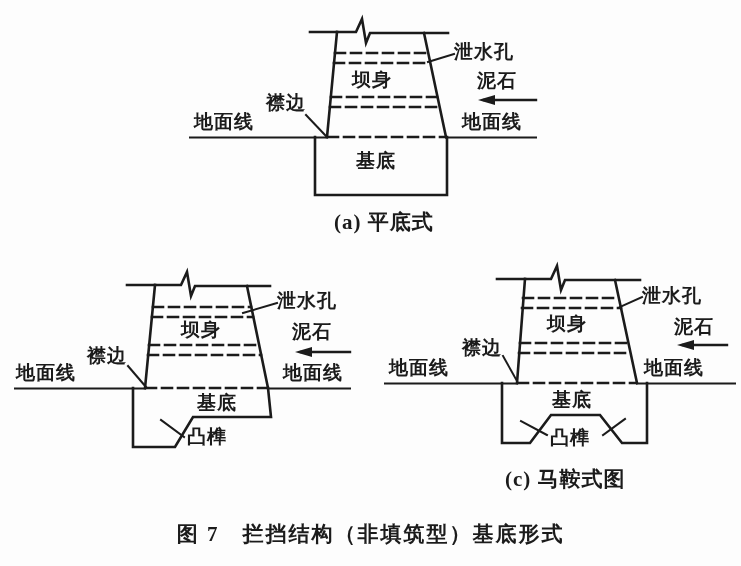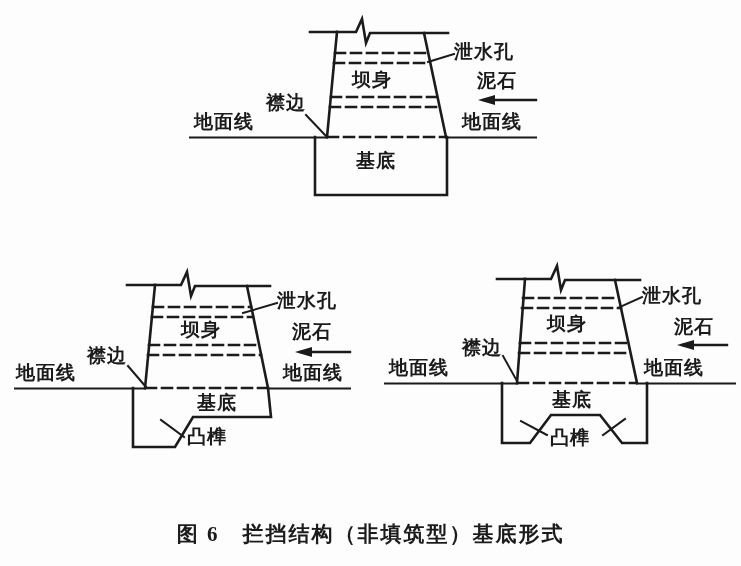--- a/index.html
+++ b/index.html
@@ -141,34 +141,36 @@
     </g>
   </svg>
 
   <span class="lbl" style="left:454px;top:42px">泄水孔</span>
   <span class="lbl" style="left:352px;top:70px">坝身</span>
   <span class="lbl" style="left:477px;top:71px">泥石</span>
   <span class="lbl" style="left:266px;top:93px">襟边</span>
   <span class="lbl" style="left:194px;top:112px">地面线</span>
   <span class="lbl" style="left:462px;top:112px">地面线</span>
   <span class="lbl" style="left:356px;top:151px">基底</span>
+  <span class="cap" style="left:334px;top:212px">(a) 平底式</span>
 
   <span class="lbl" style="left:277px;top:291px">泄水孔</span>
   <span class="lbl" style="left:181px;top:320px">坝身</span>
   <span class="lbl" style="left:292px;top:322px">泥石</span>
   <span class="lbl" style="left:87px;top:346px">襟边</span>
   <span class="lbl" style="left:16px;top:363px">地面线</span>
   <span class="lbl" style="left:283px;top:363px">地面线</span>
   <span class="lbl" style="left:197px;top:393px">基底</span>
   <span class="lbl" style="left:187px;top:427px">凸榫</span>
 
   <span class="lbl" style="left:642px;top:286px">泄水孔</span>
   <span class="lbl" style="left:547px;top:314px">坝身</span>
   <span class="lbl" style="left:674px;top:317px">泥石</span>
   <span class="lbl" style="left:462px;top:338px">襟边</span>
   <span class="lbl" style="left:389px;top:358px">地面线</span>
   <span class="lbl" style="left:644px;top:358px">地面线</span>
   <span class="lbl" style="left:552px;top:390px">基底</span>
   <span class="lbl" style="left:550px;top:428px">凸榫</span>
+  <span class="cap" style="left:505px;top:469px">(c) 马鞍式图</span>
 
-  <div class="figcap">图 6　拦挡结构（非填筑型）基底形式</div>
+  <div class="figcap">图 7　拦挡结构（非填筑型）基底形式</div>
 
 </div>
 
 </body></html>

